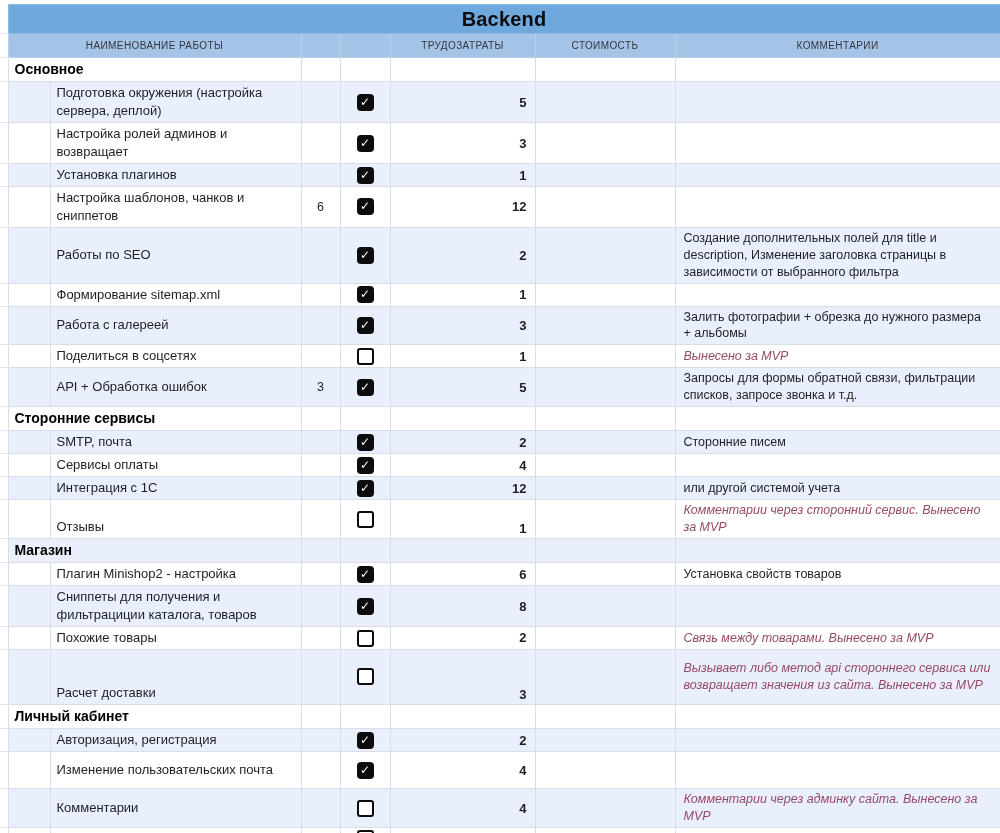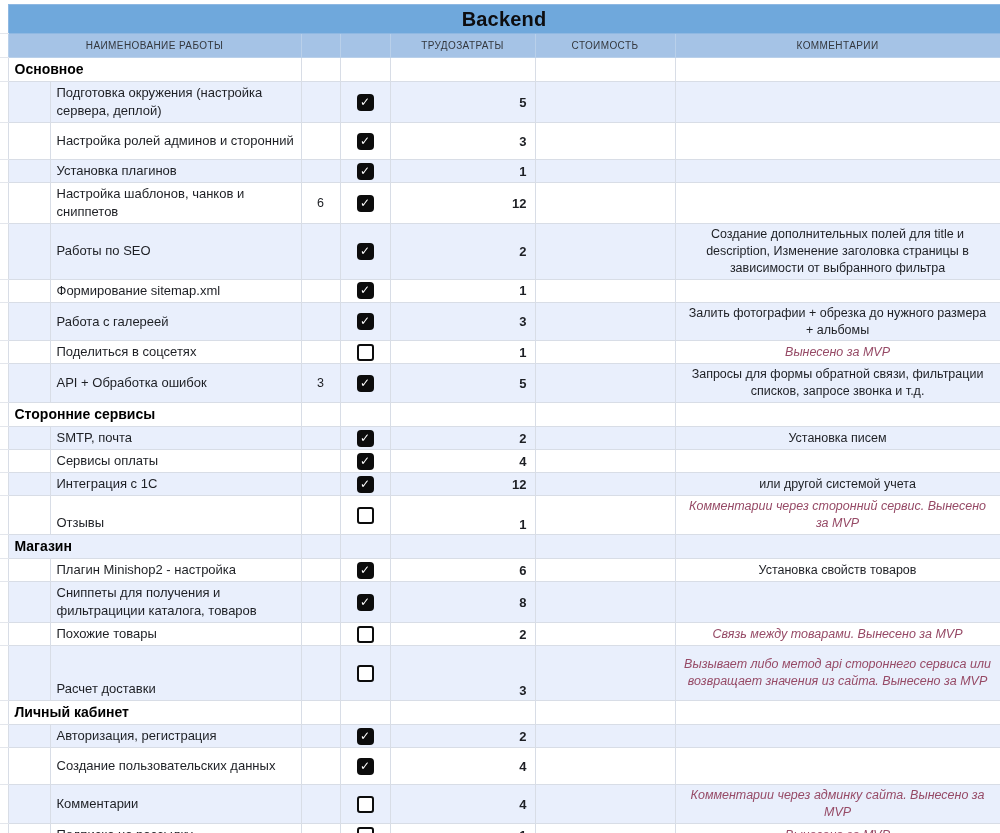--- a/index.html
+++ b/index.html
@@ -27,21 +27,21 @@
     background:var(--header-bg);font-size:10px;font-weight:500;color:#33373d;
     letter-spacing:.4px;text-align:center;border-color:#b9d0ea;
   }
   tr.alt td:not(.gutter){background:var(--row-alt-bg);}
   tr td{background:#ffffff;font-size:13px;vertical-align:middle;padding:2px 4px;}
   td.name{padding:2px 6px;line-height:1.38;}
   td.section-name{font-weight:700;font-size:14px;color:#000;white-space:nowrap;}
   td.extra{text-align:center;font-size:12.5px;}
   td.cbcell{text-align:center;}
   td.hours{text-align:right;font-weight:700;padding-right:8px;font-size:13px;}
-  td.comment{padding:2px 8px;font-size:12.5px;line-height:1.35;text-align:center;}
+  td.comment{padding:2px 8px;font-size:12.5px;line-height:1.35;}
   td.comment.mvp{color:var(--mvp);font-style:italic;}
   .cb{display:inline-block;width:17px;height:17px;line-height:17px;border-radius:4px;
       background:#0c0c0c;color:#fff;font-size:12px;font-weight:700;text-align:center;vertical-align:middle;}
   .cb.un{background:#fff;border:2px solid #0c0c0c;width:13px;height:13px;line-height:13px;border-radius:3px;}
 </style>
 </head>
 <body>
 
 <table class="sheet">
   <colgroup>
@@ -85,21 +85,21 @@
         <td class="name">Подготовка окружения (настройка сервера, деплой)</td>
         <td class="extra"></td>
         <td class="cbcell"><span class="cb">✓</span></td>
         <td class="hours">5</td>
         <td class="cost"></td>
         <td class="comment"></td>
       </tr>
       <tr style="height: 37px;">
         <td class="gutter"></td>
         <td></td>
-        <td class="name">Настройка ролей админов и сторонний</td>
+        <td class="name">Настройка ролей админов и возвращает</td>
         <td class="extra"></td>
         <td class="cbcell"><span class="cb">✓</span></td>
         <td class="hours">3</td>
         <td class="cost"></td>
         <td class="comment"></td>
       </tr>
       <tr class="alt" style="height: 21px;">
         <td class="gutter"></td>
         <td></td>
         <td class="name">Установка плагинов</td>
@@ -179,21 +179,21 @@
         <td class="comment"></td>
       </tr>
       <tr class="alt" style="height: 19px;">
         <td class="gutter"></td>
         <td></td>
         <td class="name">SMTP, почта</td>
         <td class="extra"></td>
         <td class="cbcell"><span class="cb">✓</span></td>
         <td class="hours">2</td>
         <td class="cost"></td>
-        <td class="comment">Установка писем</td>
+        <td class="comment">Сторонние писем</td>
       </tr>
       <tr style="height: 21px;">
         <td class="gutter"></td>
         <td></td>
         <td class="name">Сервисы оплаты</td>
         <td class="extra"></td>
         <td class="cbcell"><span class="cb">✓</span></td>
         <td class="hours">4</td>
         <td class="cost"></td>
         <td class="comment"></td>
@@ -282,21 +282,21 @@
         <td class="name">Авторизация, регистрация</td>
         <td class="extra"></td>
         <td class="cbcell"><span class="cb">✓</span></td>
         <td class="hours">2</td>
         <td class="cost"></td>
         <td class="comment"></td>
       </tr>
       <tr style="height: 37px;">
         <td class="gutter"></td>
         <td></td>
-        <td class="name">Создание пользовательских данных</td>
+        <td class="name">Изменение пользовательских почта</td>
         <td class="extra"></td>
         <td class="cbcell"><span class="cb">✓</span></td>
         <td class="hours">4</td>
         <td class="cost"></td>
         <td class="comment"></td>
       </tr>
       <tr class="alt" style="height: 37px;">
         <td class="gutter"></td>
         <td></td>
         <td class="name">Комментарии</td>

